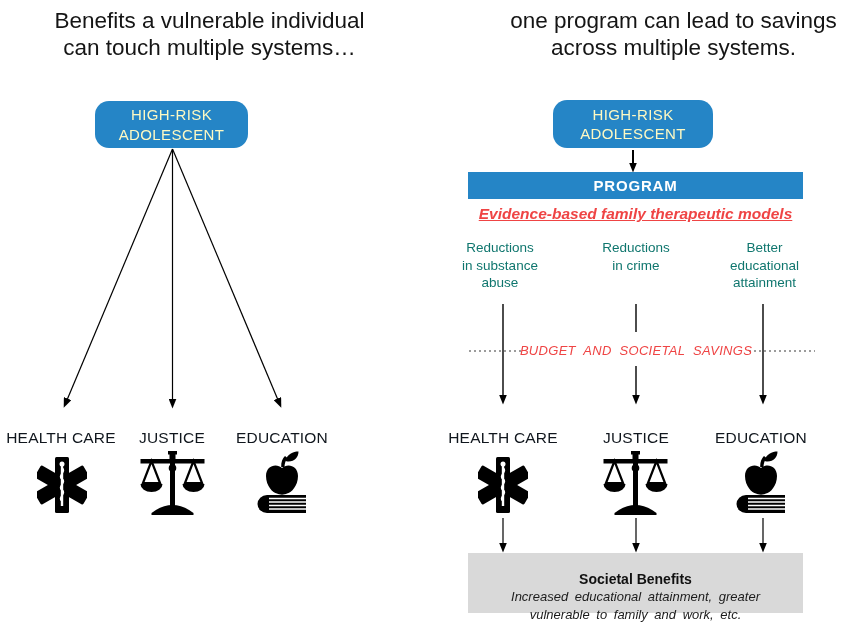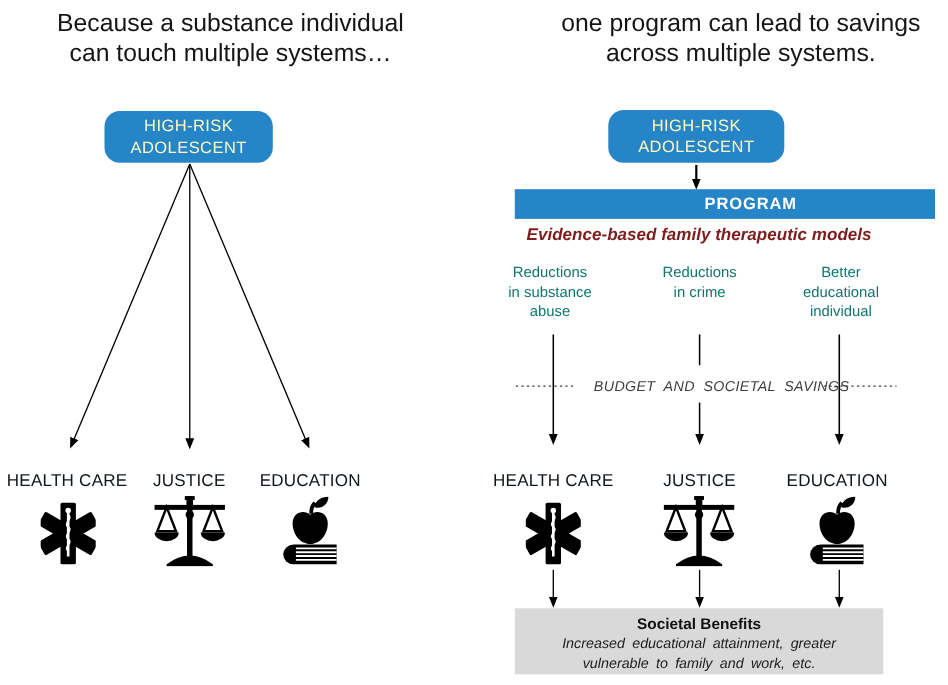--- a/index.html
+++ b/index.html
@@ -17,53 +17,53 @@
   .blue-box{
     position:absolute;background:var(--accent,#2585c6);color:#fef9c3;
     display:flex;align-items:center;justify-content:center;text-align:center;
     font-size:15px;letter-spacing:.4px;line-height:1.3;white-space:pre-line;border-radius:14px;
   }
   #left-source{left:95px;top:101px;width:153px;height:47px;}
   #right-source{left:553px;top:100px;width:160px;height:48px;}
   .program-bar{
     position:absolute;left:468px;top:172px;width:335px;height:27px;
     background:var(--accent,#2585c6);color:#fff;font-weight:bold;font-size:15px;
-    letter-spacing:.8px;display:flex;align-items:center;justify-content:center;padding-left:47px;
+    letter-spacing:.8px;display:flex;align-items:center;justify-content:center;
   }
   .program-subtitle{
     position:absolute;left:468px;top:205px;width:335px;text-align:center;
-    font-style:italic;font-weight:600;font-size:15.5px;color:#7f1d1d;
+    font-style:italic;font-weight:600;font-size:15.5px;color:#ef4444;text-decoration:underline;
   }
   .outcome{
     position:absolute;top:239px;width:140px;text-align:center;
     font-size:13.5px;line-height:1.3;white-space:pre-line;color:#0f766e;
   }
   #outcome-0{left:430px;}
   #outcome-1{left:566px;}
   #outcome-2{left:692px;width:145px;}
   .savings-label{
-    position:absolute;left:516px;top:343px;width:280px;text-align:center;
-    font-style:italic;font-size:13px;letter-spacing:.3px;word-spacing:4px;color:#404040;
+    position:absolute;left:496px;top:343px;width:280px;text-align:center;
+    font-style:italic;font-size:13px;letter-spacing:.3px;word-spacing:4px;color:#ef4444;
   }
   .system-label{
     position:absolute;top:429px;width:140px;text-align:center;
     font-size:15.5px;letter-spacing:.2px;color:#10161d;
   }
   #sys-l0{left:-9px;}  #sys-l1{left:102px;} #sys-l2{left:212px;}
   #sys-r0{left:433px;} #sys-r1{left:566px;} #sys-r2{left:691px;}
   .icon{position:absolute;}
   #icon-l-star {left:37px; top:455px;width:50px;height:60px;}
   #icon-l-scale{left:139px;top:451px;width:67px;height:64px;}
   #icon-l-apple{left:256px;top:450px;width:52px;height:64px;}
   #icon-r-star {left:478px;top:455px;width:50px;height:60px;}
   #icon-r-scale{left:602px;top:451px;width:67px;height:64px;}
   #icon-r-apple{left:735px;top:450px;width:52px;height:64px;}
   .benefits-box{
     position:absolute;left:468px;top:553px;width:335px;height:60px;
-    background:var(--gray,#d9d9d9);text-align:center;box-sizing:border-box;padding-top:6px;
+    background:var(--gray,#d9d9d9);text-align:center;box-sizing:border-box;padding-top:18px;
   }
   .benefits-title{font-size:14px;font-weight:bold;color:#111;}
   .benefits-body{
     font-size:13px;font-style:italic;line-height:1.35;white-space:pre-line;
     word-spacing:3px;color:#1c1c1c;margin-top:1px;
   }
   .defs-hidden{position:absolute;width:0;height:0;overflow:hidden;}
 </style>
 </head>
 <body>
@@ -137,41 +137,41 @@
       <line x1="469" y1="351" x2="522" y2="351"></line>
       <line x1="749" y1="351" x2="815" y2="351"></line>
     </g>
     <g stroke="#000" stroke-width="1.2">
       <line x1="503" y1="518" x2="503" y2="544" marker-end="url(#arw)"></line>
       <line x1="636" y1="518" x2="636" y2="544" marker-end="url(#arw)"></line>
       <line x1="763" y1="518" x2="763" y2="544" marker-end="url(#arw)"></line>
     </g>
   </svg>
 
-  <div class="panel-title" id="left-title">Because a substance individual
+  <div class="panel-title" id="left-title">Benefits a vulnerable individual
 can touch multiple systems…</div>
   <div class="panel-title" id="right-title">one program can lead to savings
 across multiple systems.</div>
 
   <div class="blue-box" id="left-source">HIGH-RISK
 ADOLESCENT</div>
   <div class="blue-box" id="right-source">HIGH-RISK
 ADOLESCENT</div>
 
   <div class="program-bar">PROGRAM</div>
   <div class="program-subtitle">Evidence-based family therapeutic models</div>
 
   <div class="outcome" id="outcome-0">Reductions
 in substance
 abuse</div>
   <div class="outcome" id="outcome-1">Reductions
 in crime</div>
   <div class="outcome" id="outcome-2">Better
 educational
-individual</div>
+attainment</div>
 
   <div class="savings-label">BUDGET AND SOCIETAL SAVINGS</div>
 
   <div class="system-label" id="sys-l0">HEALTH CARE</div>
   <div class="system-label" id="sys-l1">JUSTICE</div>
   <div class="system-label" id="sys-l2">EDUCATION</div>
 
   <div class="system-label" id="sys-r0">HEALTH CARE</div>
   <div class="system-label" id="sys-r1">JUSTICE</div>
   <div class="system-label" id="sys-r2">EDUCATION</div>

